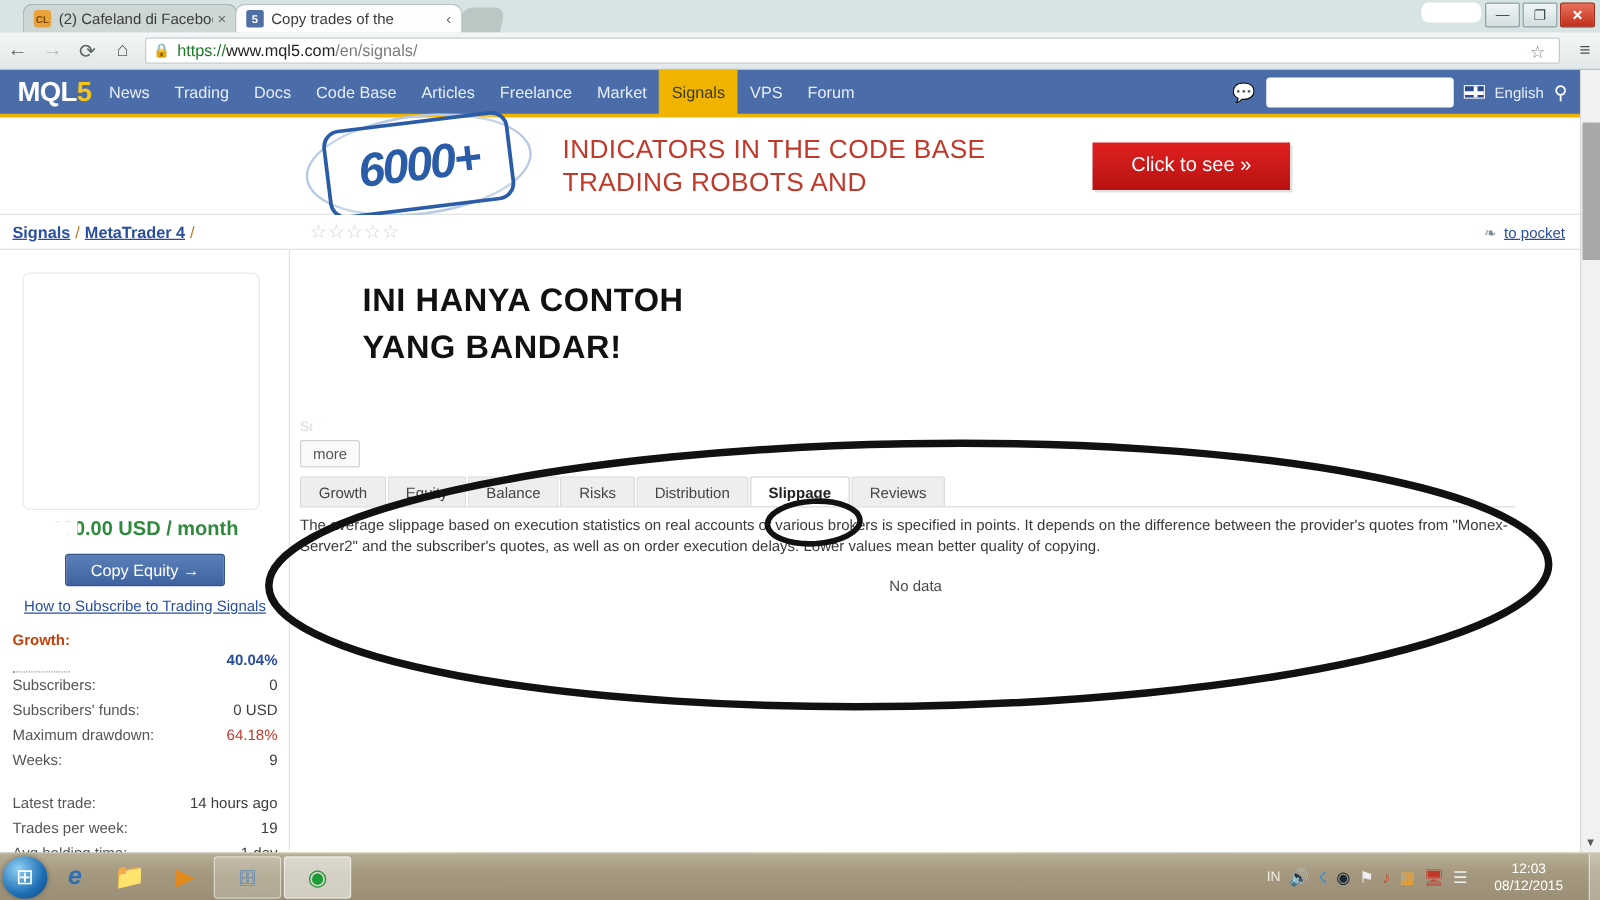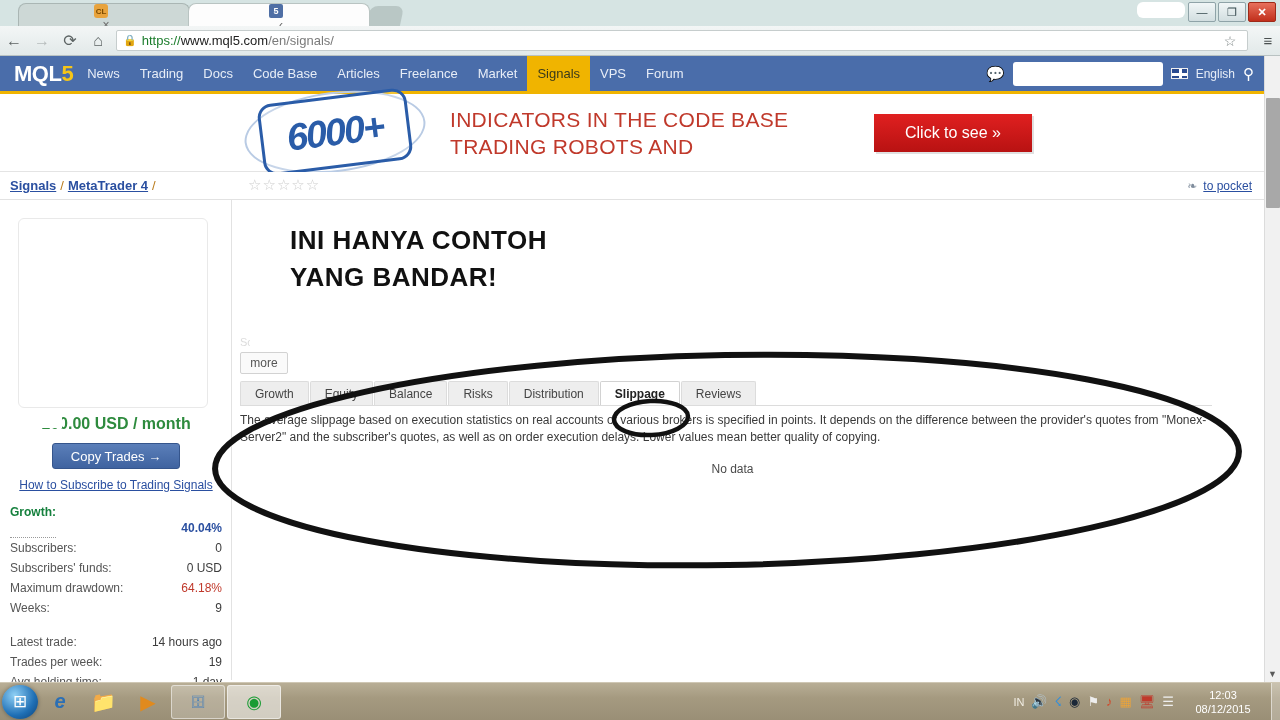--- a/index.html
+++ b/index.html
@@ -18,21 +18,21 @@
   }
   
   #tab-strip {
     position:absolute; left:0; top:0; width:1280px; height:26px;
     background:transparent;
   }
   .chrome-tab {
     position:absolute; top:3px; height:23px;
     border-top-left-radius:8px; border-top-right-radius:8px;
     display:flex; align-items:center; padding:0 8px;
-    font-size:12px; color:#3b3b3b; white-space:nowrap; overflow:hidden;flex-direction:column;
+    font-size:12px; color:#3b3b3b; white-space:nowrap; overflow:hidden;
   }
   #tab-0 { left:18px; width:172px; background:#cdd8d6; border:1px solid #aab6b4; border-bottom:none; }
   #tab-1 { left:188px; width:182px; background:#fdfdfd; border:1px solid #b9c4c2; border-bottom:none; z-index:3; }
   .tab-fav { width:14px; height:14px; flex:0 0 14px; margin-right:6px; border-radius:2px;
              display:flex; align-items:center; justify-content:center; font-size:9px; color:#fff; font-weight:bold; }
   .fav-fb { background:#e8a33d; color:#7a4a00; border-radius:3px; font-size:8px; }
   .fav-mq { background:#4f6fa5; }
   .tab-title { flex:1; overflow:hidden; text-overflow:clip; }
   .tab-close { font-size:12px; color:#6a6a6a; margin-left:4px; }
   #tab-newtab { position:absolute; left:368px; top:6px; width:34px; height:20px;
@@ -116,21 +116,21 @@
   #price-line .redact { position:absolute; left:28px; top:2px; width:34px; height:11px; background:#fff; }
   #copy-btn { position:absolute; left:52px; top:243px; width:128px; height:26px;
      background:linear-gradient(#5b7fb9,#3f63a0); border:1px solid #35558c; border-radius:3px;
      color:#fff; font-size:13px; display:flex; align-items:center; justify-content:center; }
   #subscribe-link { position:absolute; left:0; top:278px; width:232px; text-align:center;
      color:#2a4fa0; text-decoration:underline; font-size:12px; }
   #stats { position:absolute; left:10px; top:302px; width:212px; }
   .stat-row { display:flex; justify-content:space-between; font-size:12px; line-height:20px; color:#444; }
   .stat-row .k { color:#555; }
   .stat-row .v { color:#3c3c3c; }
-  .stat-row.growth .k { color:#15803d; font-weight:bold; border-bottom:1px dotted #999; }
+  .stat-row.growth .k { color:#c2410c; font-weight:bold; border-bottom:1px dotted #999; }
   .stat-row.growth .v { color:#2a4fa0; font-weight:bold;margin-top:16px; }
   .stat-row .v.blue { color:#2a4fa0; }
   .stat-row .v.red { color:#c0392b; }
   .stat-gap { height:14px; }
 
   #main { flex:1; position:relative; padding:0 18px; }
   #annot-heading { position:absolute; left:58px; top:22px; font-size:26px; font-weight:bold;
      color:#111; line-height:37px; letter-spacing:0.5px; }
   #more-wrap { position:absolute; left:8px; top:152px; }
   #more-btn { width:48px; height:22px; border:1px solid #d2d2d2; background:#fafafa;
@@ -269,21 +269,21 @@
     </div>
 
     <div id="cols">
 
       <div id="sidebar">
         <div id="signal-card-redact"></div>
         <div id="price-line">
           <span>100.00 USD / month</span>
           <span class="redact"></span>
         </div>
-        <div id="copy-btn">Copy Trades →</div>
+        <div id="copy-btn">Copy Equity →</div>
         <a id="subscribe-link">How to Subscribe to Trading Signals</a>
 
         <div id="stats">
           <div class="stat-row growth">
             <span class="k">Growth:</span>
             <span class="v">40.04%</span>
           </div>
           <div class="stat-row">
             <span class="k">Subscribers:</span>
             <span class="v">0</span>

